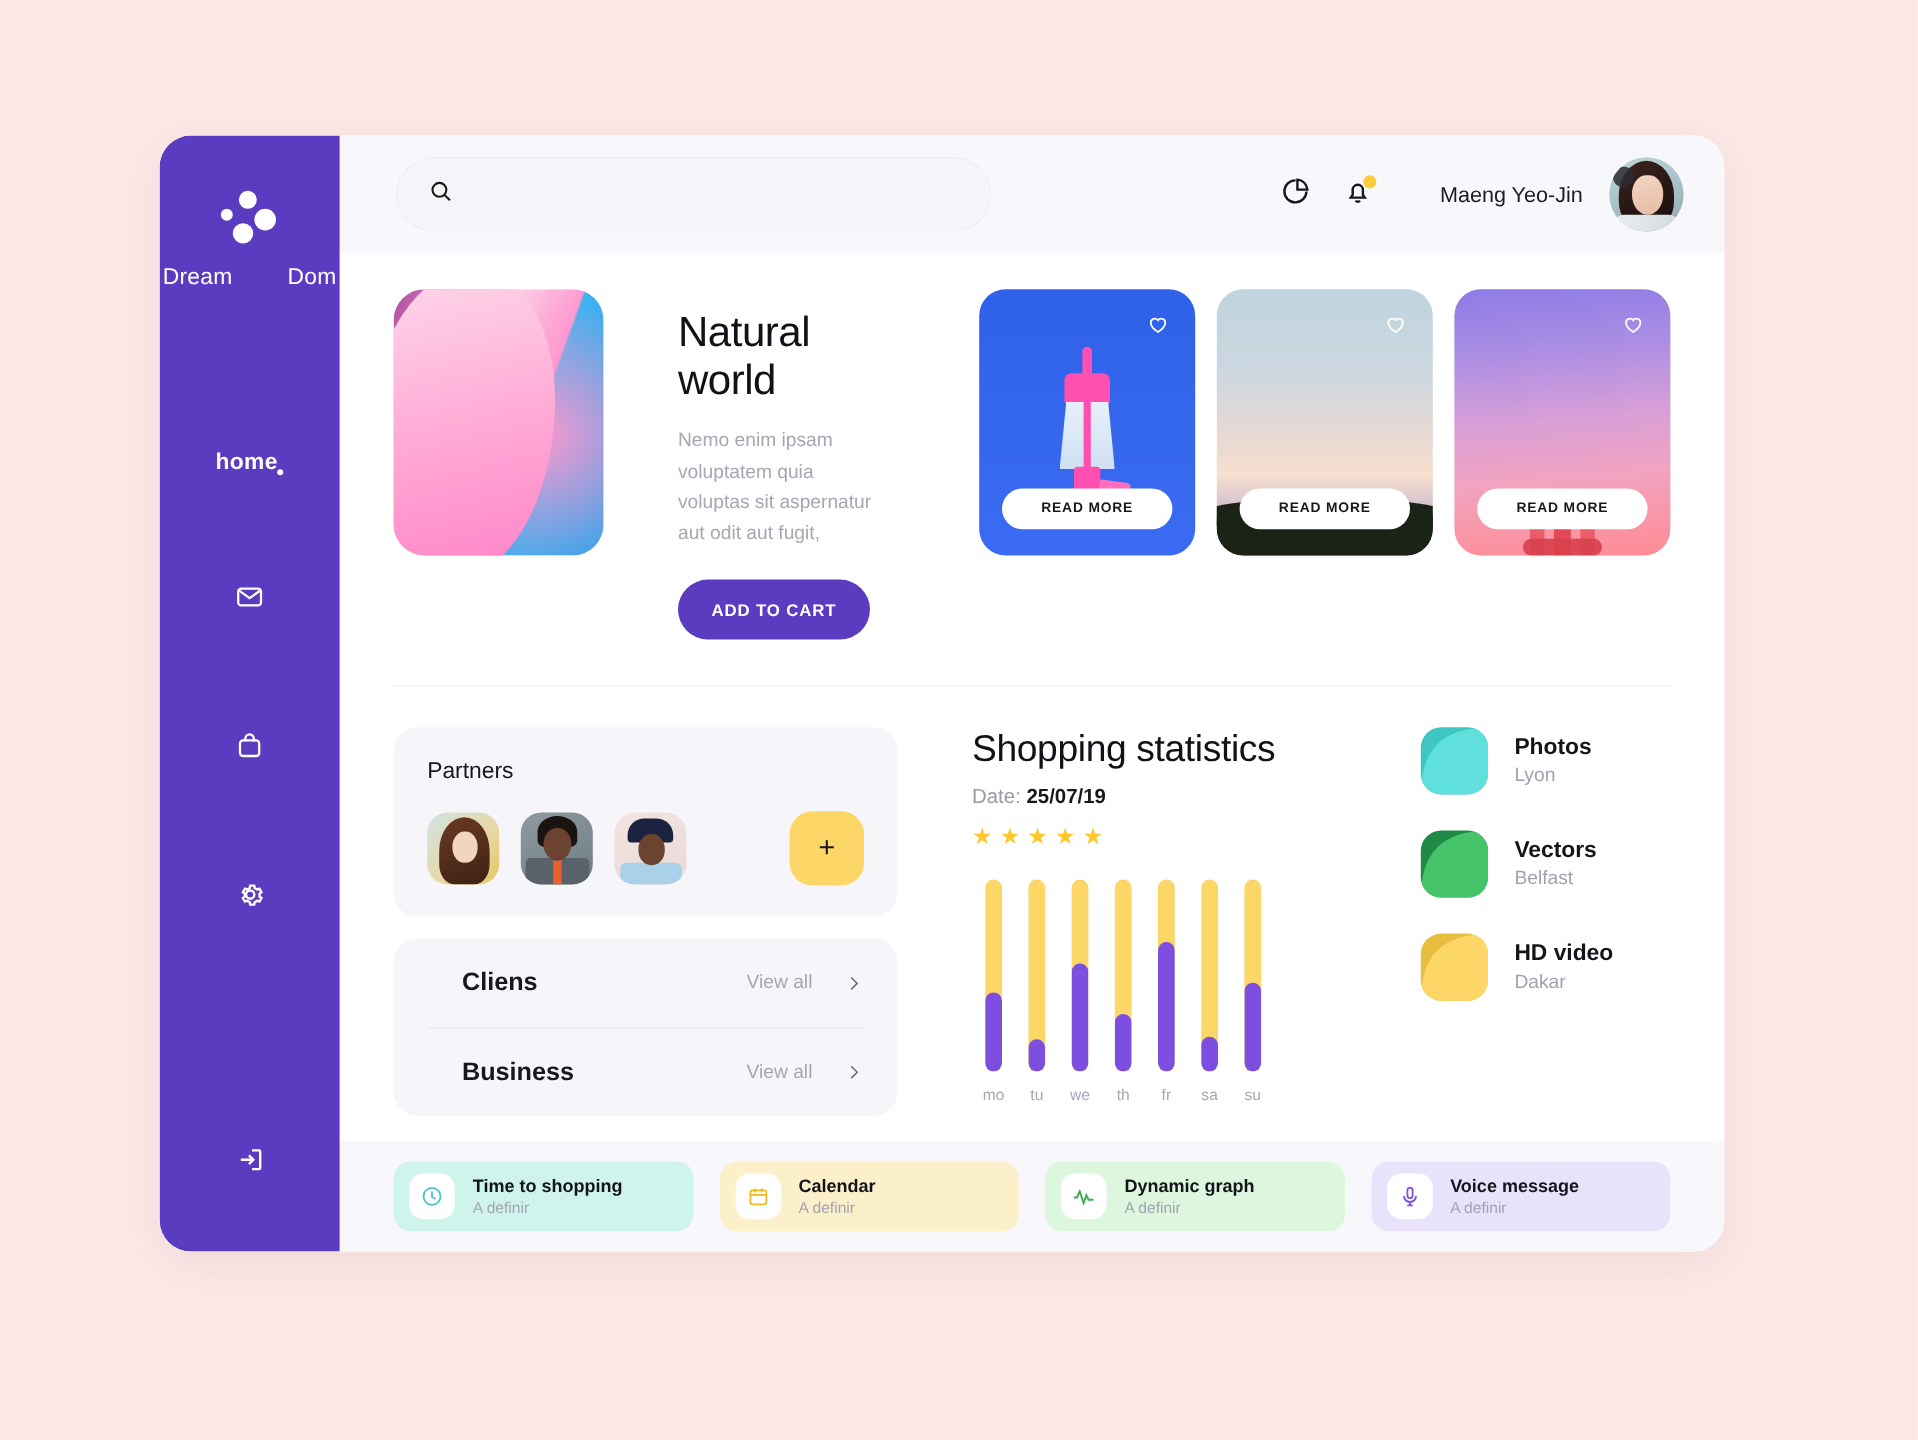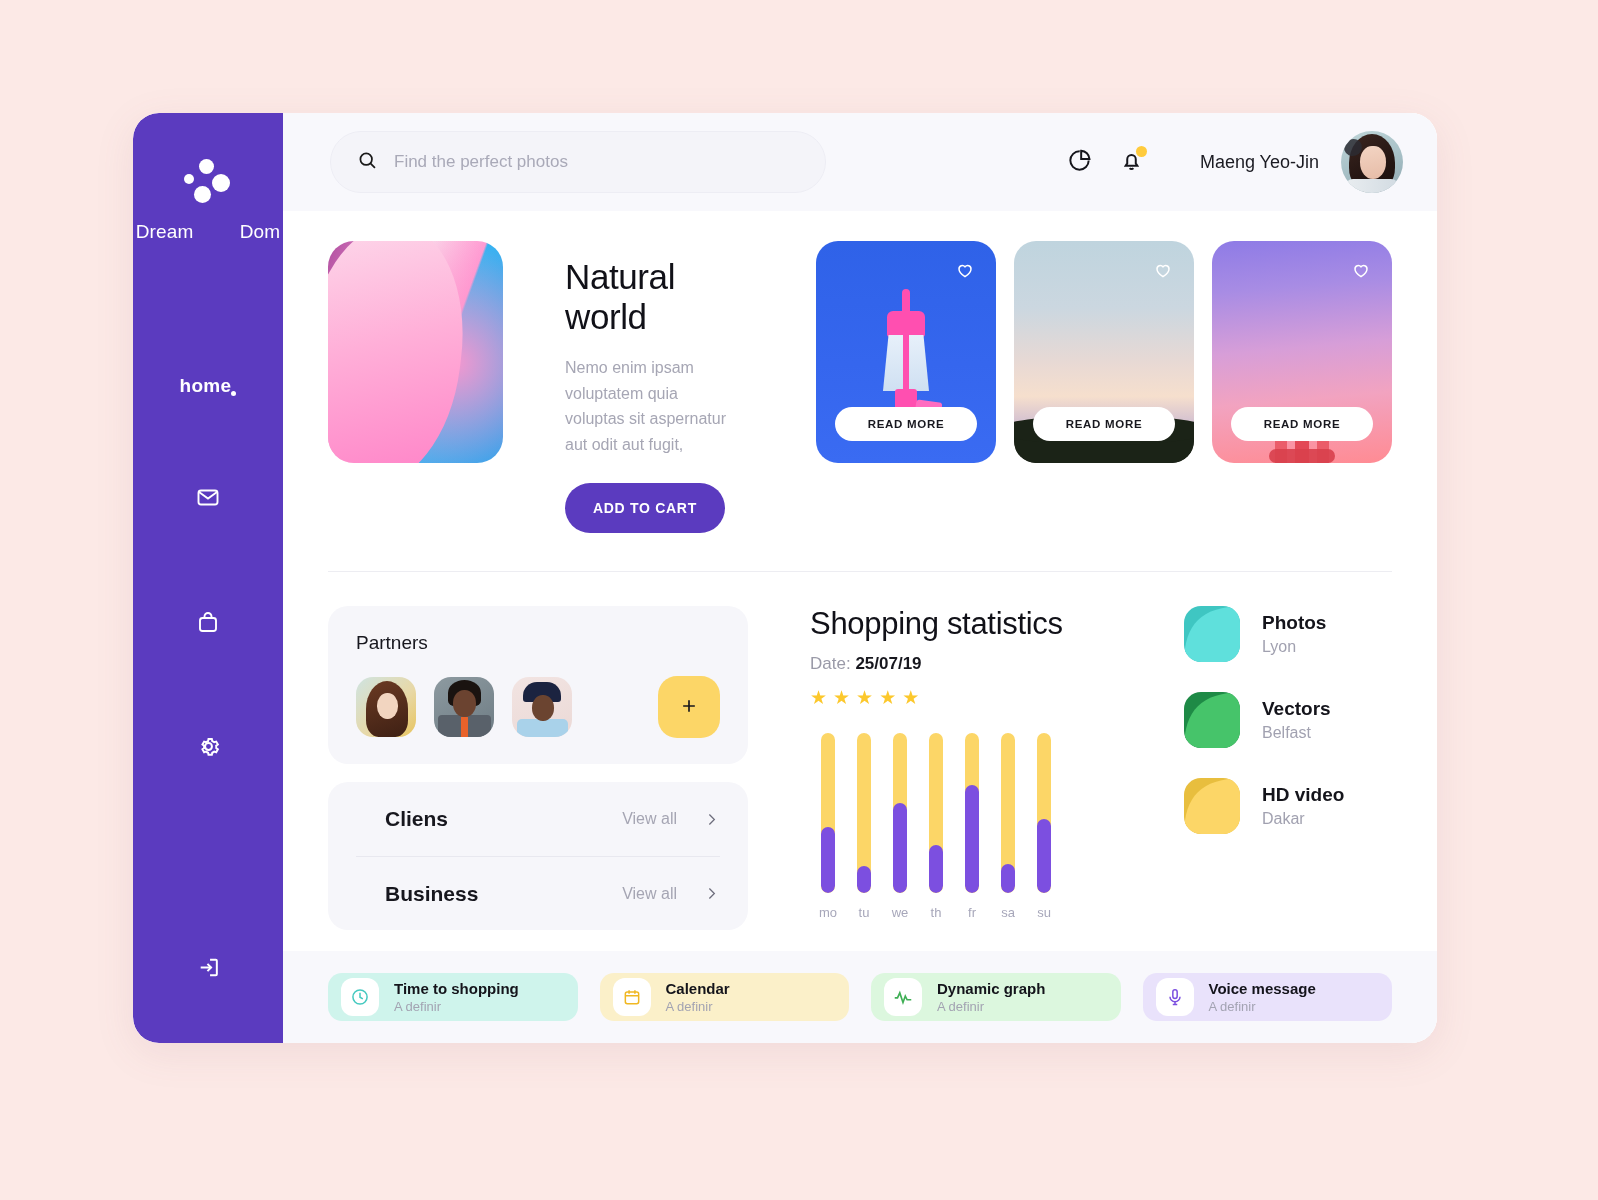--- a/index.html
+++ b/index.html
@@ -260,21 +260,21 @@
 
   
   #bottom-bar {
     margin-top: auto;
     background: #F8F8FC;
     height: 92px; flex: none;
     display: flex; align-items: center;
     padding: 0 45px; gap: 22px;
   }
   .quick-card {
-    flex: 1; height: 48px; border-radius: 14px;
+    flex: 1; height: 58px; border-radius: 14px;
     display: flex; align-items: center; padding: 12px 13px;
     cursor: pointer;
   }
   .qc-icon {
     width: 38px; height: 38px; border-radius: 12px; background: #fff;
     display: flex; align-items: center; justify-content: center; flex:none;
   }
   .qc-icon svg { fill: none; stroke-width: 1.8; }
   .qc-text { margin-left: 15px; }
   .qc-title { font-size: 15px; font-weight: 700; color: #14141b; }
@@ -354,21 +354,20 @@
   <div id="main">
 
     <div id="header">
       <div id="search-box">
         <span id="search-icon">
           <svg width="21" height="21" viewBox="0 0 24 24">
               <circle cx="10.5" cy="10.5" r="6.6"></circle>
               <path d="M15.4 15.4L20.5 20.5"></path>
             </svg>
         </span>
-        <input id="search-input" type="text" placeholder="Find the perfect photos" style="">
       </div>
 
       <div id="header-right">
         <div class="hdr-icon-btn">
           <span>
             <svg width="25" height="25" viewBox="0 0 24 24">
                 <path d="M12.2 3.2A8.8 8.8 0 1 0 20.8 12"></path>
                 <path d="M13.6 2.6v8h8a8.6 8.6 0 0 0-8-8z"></path>
               </svg>
           </span>

